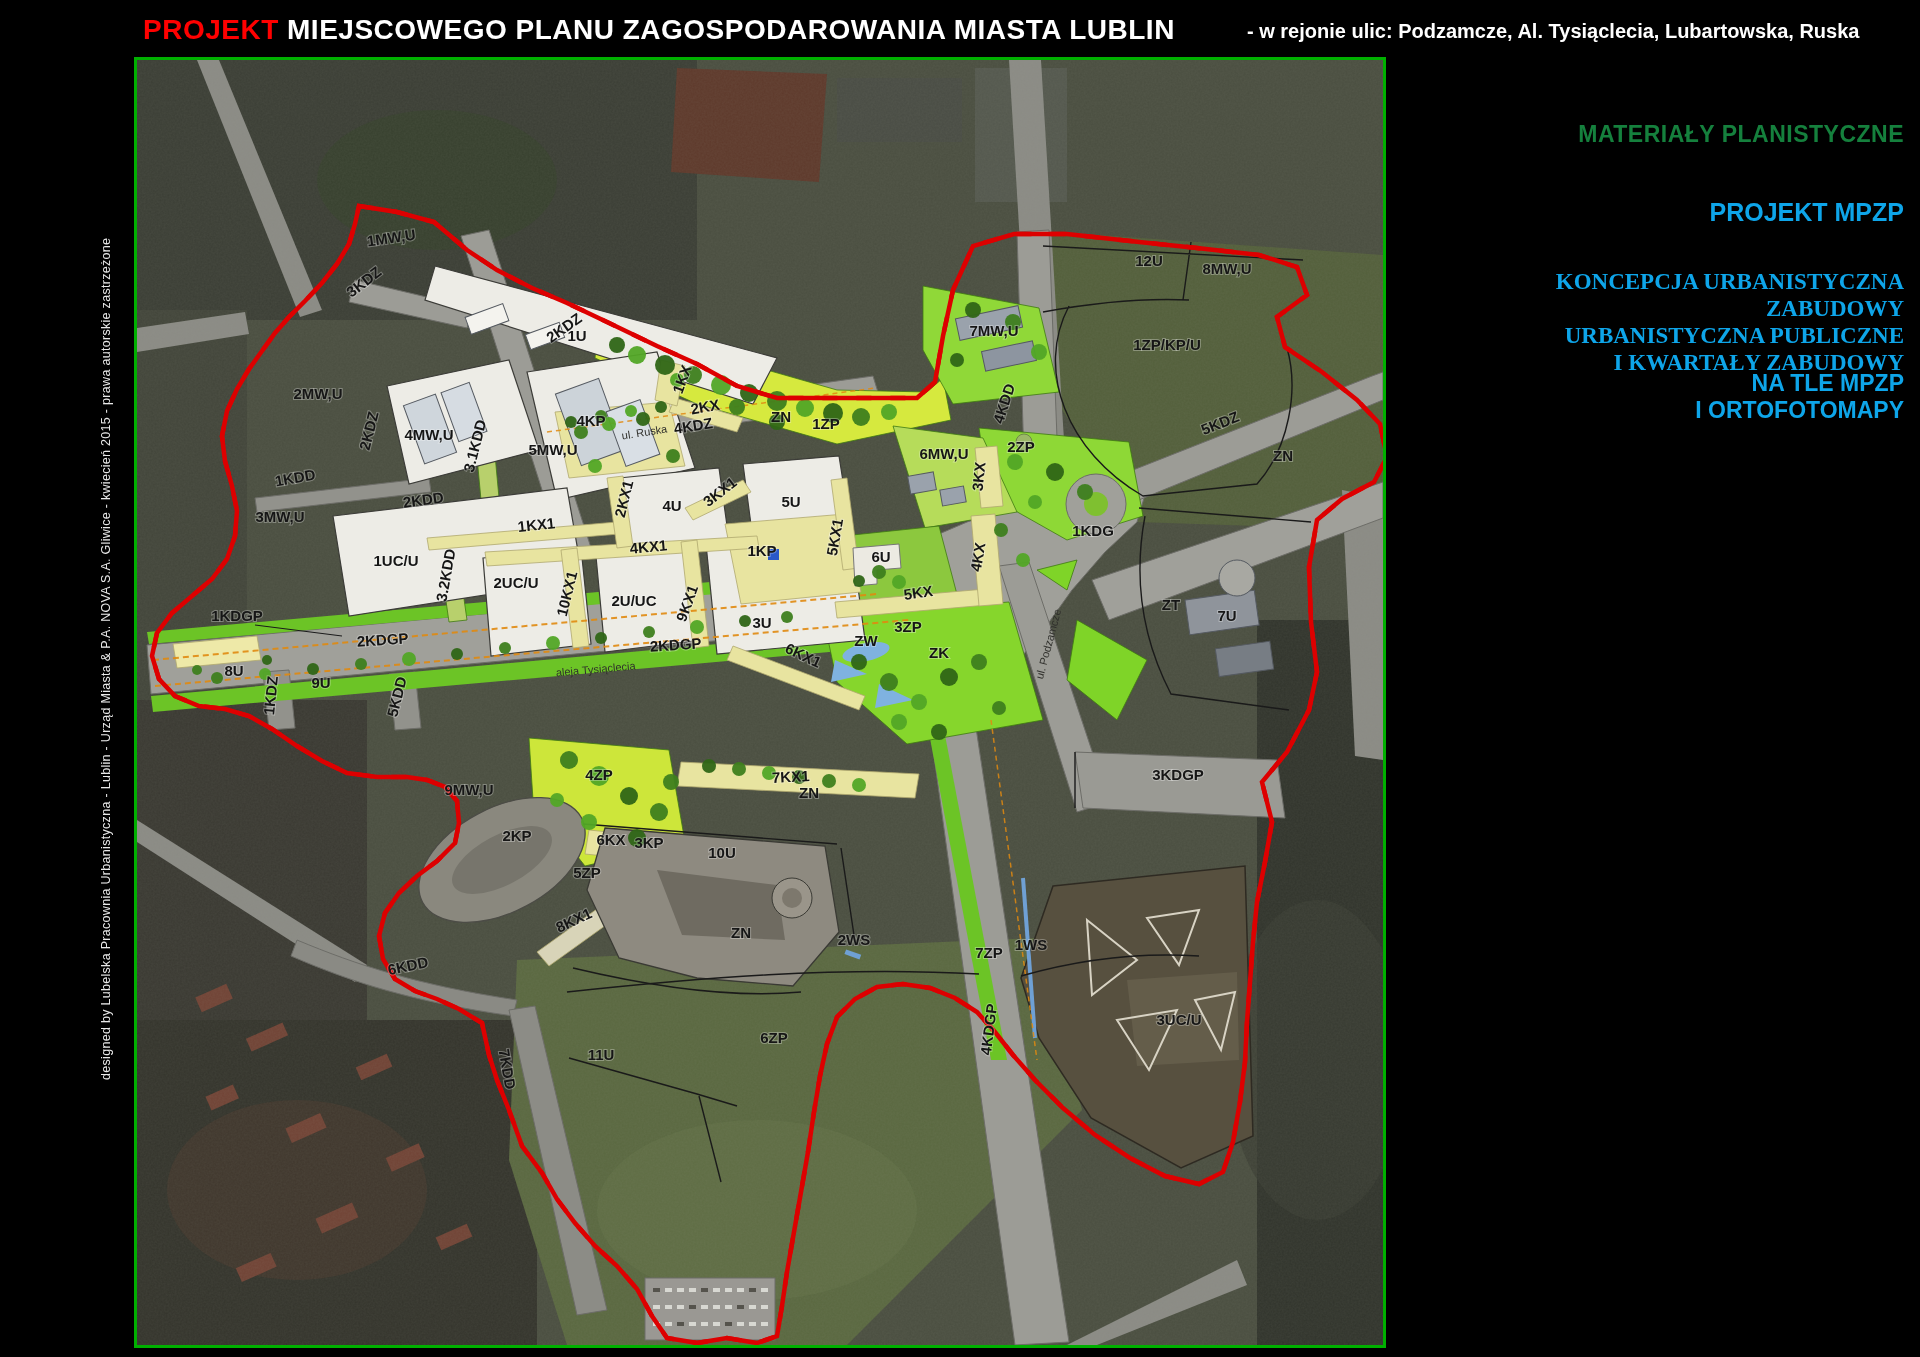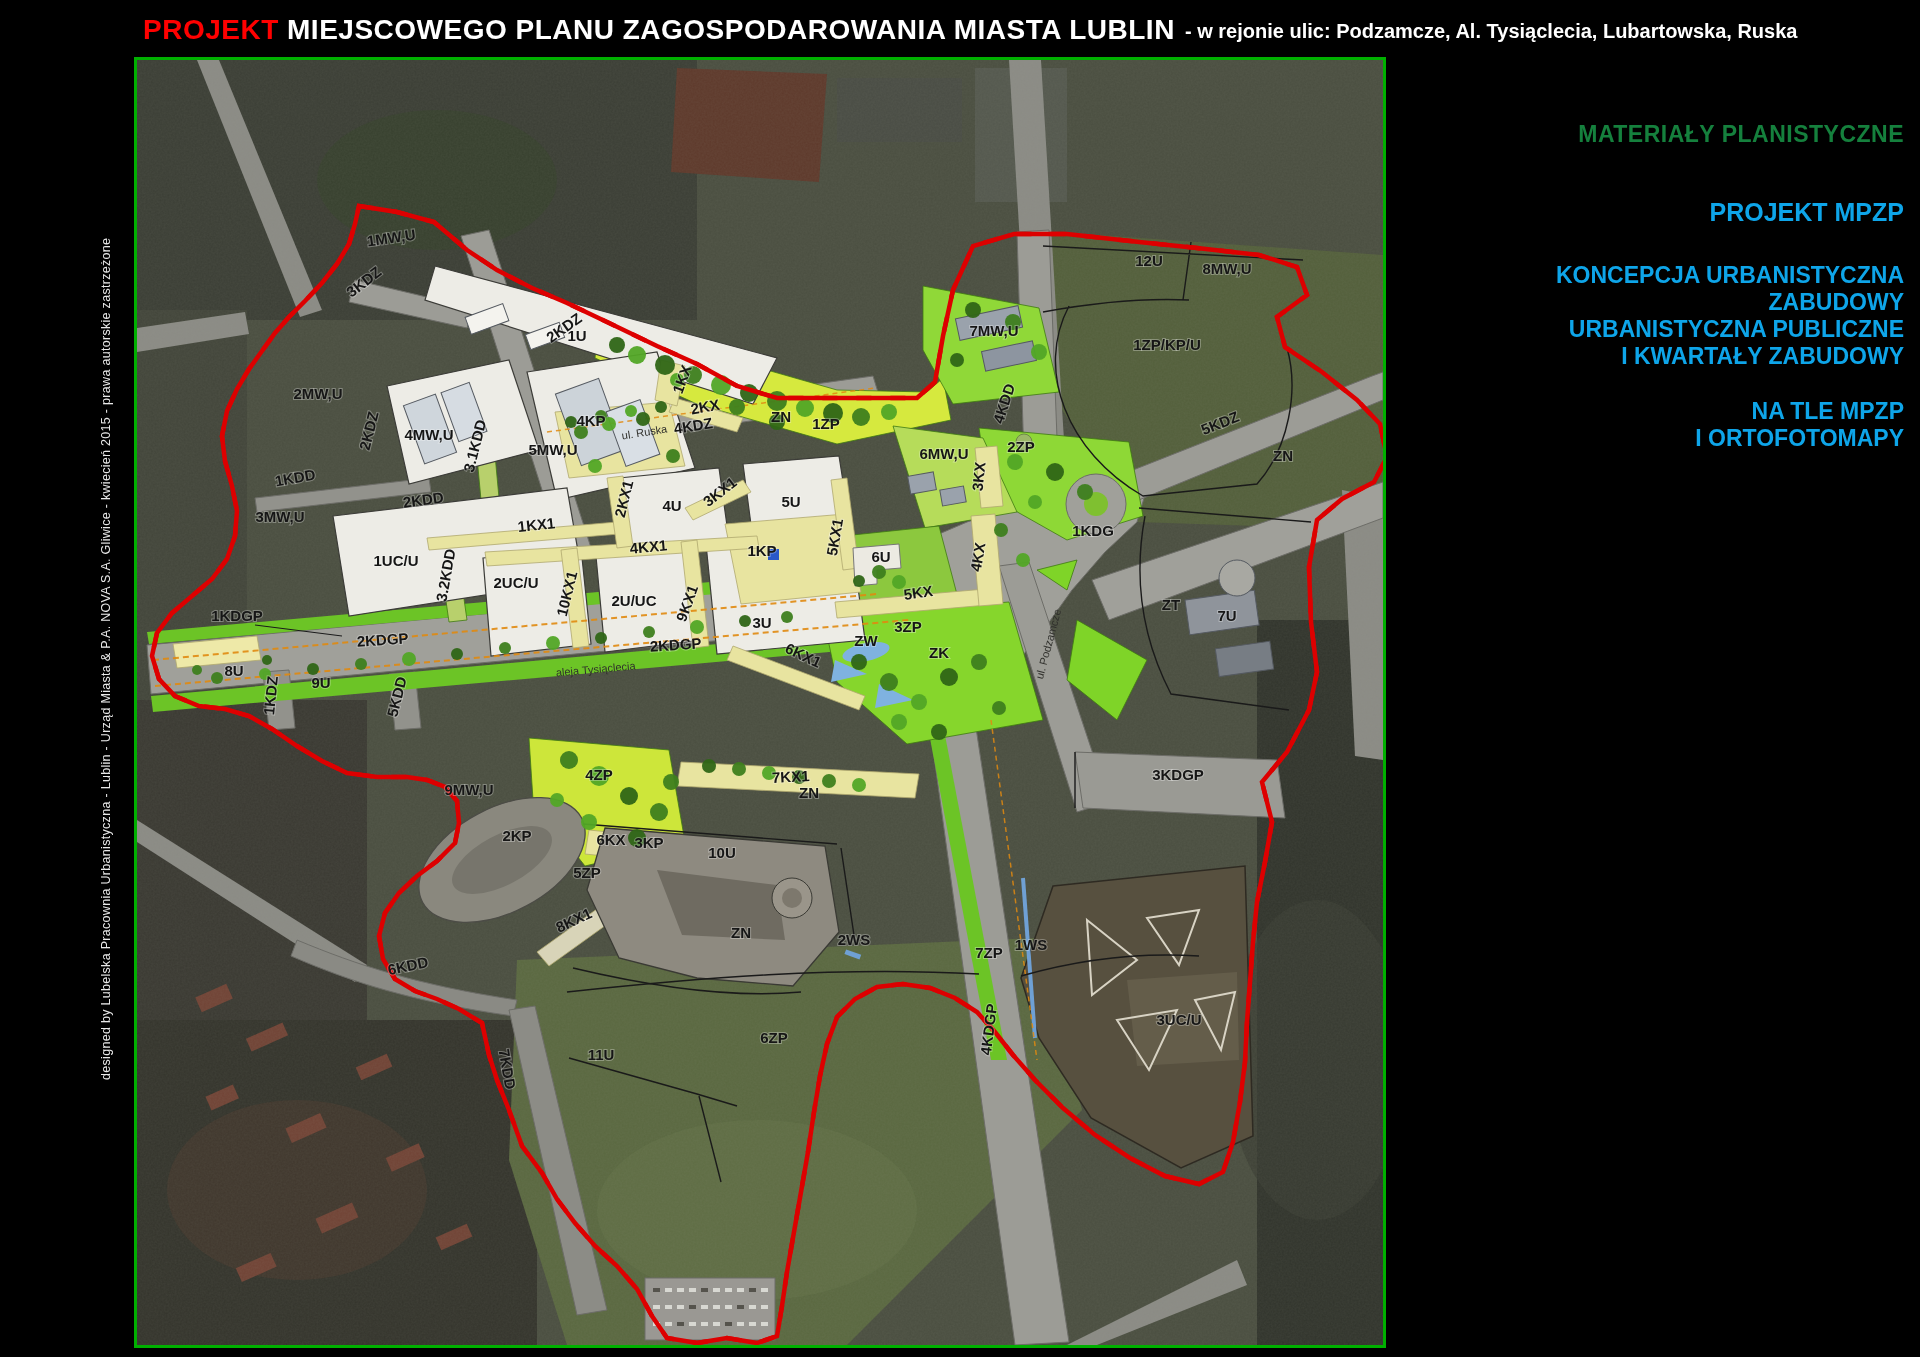--- a/index.html
+++ b/index.html
@@ -2,35 +2,35 @@
 <html><head>
 <meta charset="utf-8">
 <style>
   html,body{margin:0;padding:0;background:#000;width:1920px;height:1357px;overflow:hidden;
     font-family:"Liberation Sans",sans-serif;position:relative;}
   
   #header{position:absolute;left:0;top:0;width:1920px;height:57px;background:#000;}
   #main-title{position:absolute;left:143px;top:14px;font-size:28px;font-weight:bold;color:#fff;
     letter-spacing:.5px;white-space:nowrap;}
   #main-title .red{color:#ff0000;}
-  #header-subtitle{position:absolute;left:1185px;top:20px;font-size:20px;font-weight:bold;color:#fff;
+  #header-subtitle{position:absolute;left:1247px;top:20px;font-size:20px;font-weight:bold;color:#fff;
     white-space:nowrap;}
   
   #map-frame{position:absolute;left:134px;top:57px;width:1252px;height:1291px;
     border:3px solid #00b000;box-sizing:border-box;background:#454a3e;}
   #map-frame svg{display:block;width:100%;height:100%;}
   
   #credit{position:absolute;left:99px;top:1080px;transform-origin:0 0;transform:rotate(-90deg);
     color:#e9e9e9;font-size:12.5px;letter-spacing:.3px;white-space:nowrap;}
   
   .rp{position:absolute;right:16px;text-align:right;color:#0ea5e9;font-weight:bold;white-space:nowrap;}
   #panel-heading{top:121px;font-size:23px;color:#15803d;letter-spacing:.5px;}
   #panel-g1{top:198px;font-size:25px;}
-  #panel-g2{top:262px;font-size:23px;line-height:27px;}
-  #panel-g3{top:398px;font-size:23px;line-height:27px;}
+  #panel-g2{top:268px;font-size:23px;line-height:27px;font-family:Liberation Serif, serif;}
+  #panel-g3{top:370px;font-size:23px;line-height:27px;}
   
   .zl{font-family:"Liberation Sans",sans-serif;font-weight:bold;font-size:15px;fill:#161616;
       text-anchor:middle;paint-order:stroke;stroke:rgba(255,255,255,0.30);stroke-width:2px;}
   .zl.st{font-weight:normal;fill:#30302c;font-size:11px;stroke:none;}
 </style>
 </head>
 <body>
 
 <div id="header">
   <div id="main-title"><span class="red">PROJEKT</span><span> MIEJSCOWEGO PLANU ZAGOSPODAROWANIA MIASTA LUBLIN</span></div>

